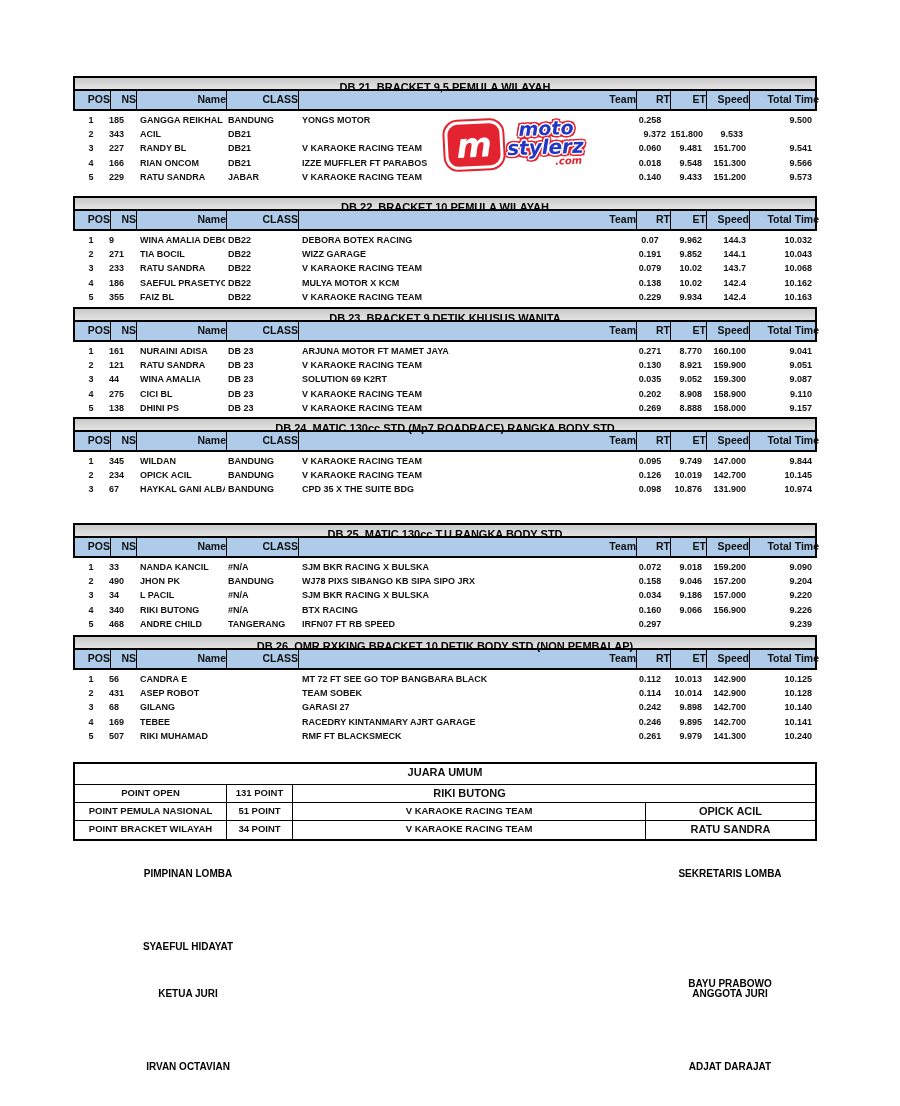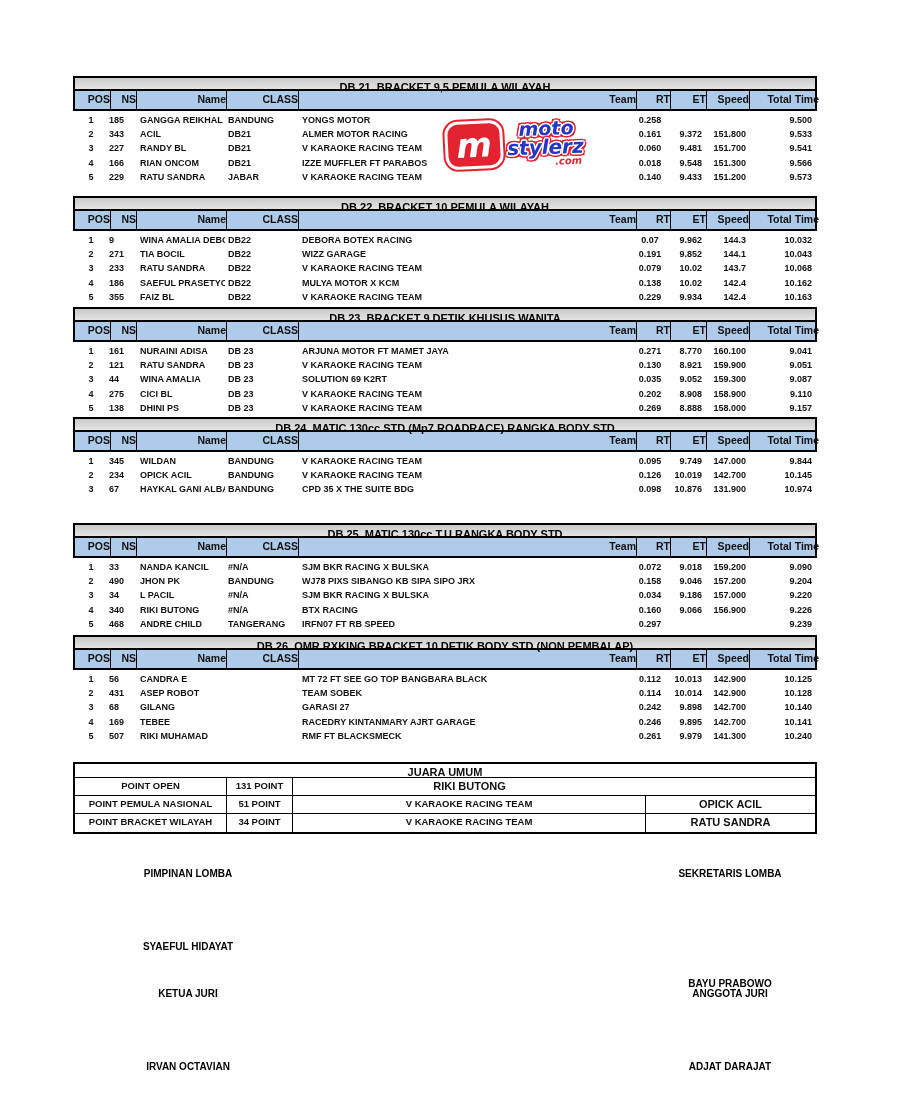--- a/index.html
+++ b/index.html
@@ -39,21 +39,21 @@
   .c2 { padding-left:5px; }
   .c3 { padding-left:3px; }
   .c4 { padding-left:5px; }
   .c5 { text-align:center; padding-right:4px; }
   .c6 { text-align:right; padding-right:3px; }
   .c7 { text-align:right; padding-right:2px; }
   .c8 { text-align:right; padding-right:5px; }
 
   
   .juara { position:absolute; left:73px; top:762px; width:744px; border:2px solid #000; background:#fff; }
-  .j-title { height:14px; line-height:17px; text-align:center; font-size:11px; font-weight:bold; border-bottom:1.5px solid #000; }
+  .j-title { height:21px; line-height:17px; text-align:center; font-size:11px; font-weight:bold; border-bottom:1.5px solid #000; }
   .j-row { display:grid; grid-template-columns:152px 66px 353px 1fr; height:18px; line-height:16.5px; border-bottom:1.5px solid #000; }
   .j-row:last-child { border-bottom:0; }
   .j-row > div { border-right:1.5px solid #000; text-align:center; font-size:9.5px; font-weight:700; overflow:hidden; white-space:nowrap; }
   .j-row > div:last-child { border-right:0; font-size:11px; }
 
   
   .sig { position:absolute; width:200px; text-align:center; font-size:10px; font-weight:bold; color:#000; white-space:nowrap; }
   .sig-left  { left:88px; }
   .sig-right { left:630px; }
 
@@ -114,21 +114,20 @@
             <div class="c5">0.258</div>
             <div class="c6"></div>
             <div class="c7"></div>
             <div class="c8">9.500</div>
           </div>
           <div class="t-row">
             <div class="c0">2</div>
             <div class="c1">343</div>
             <div class="c2">ACIL</div>
             <div class="c3">DB21</div>
-            <div class="c4">ALMER MOTOR RACING</div>
             <div class="c5">0.161</div>
             <div class="c6">9.372</div>
             <div class="c7">151.800</div>
             <div class="c8">9.533</div>
           </div>
           <div class="t-row">
             <div class="c0">3</div>
             <div class="c1">227</div>
             <div class="c2">RANDY BL</div>
             <div class="c3">DB21</div>

